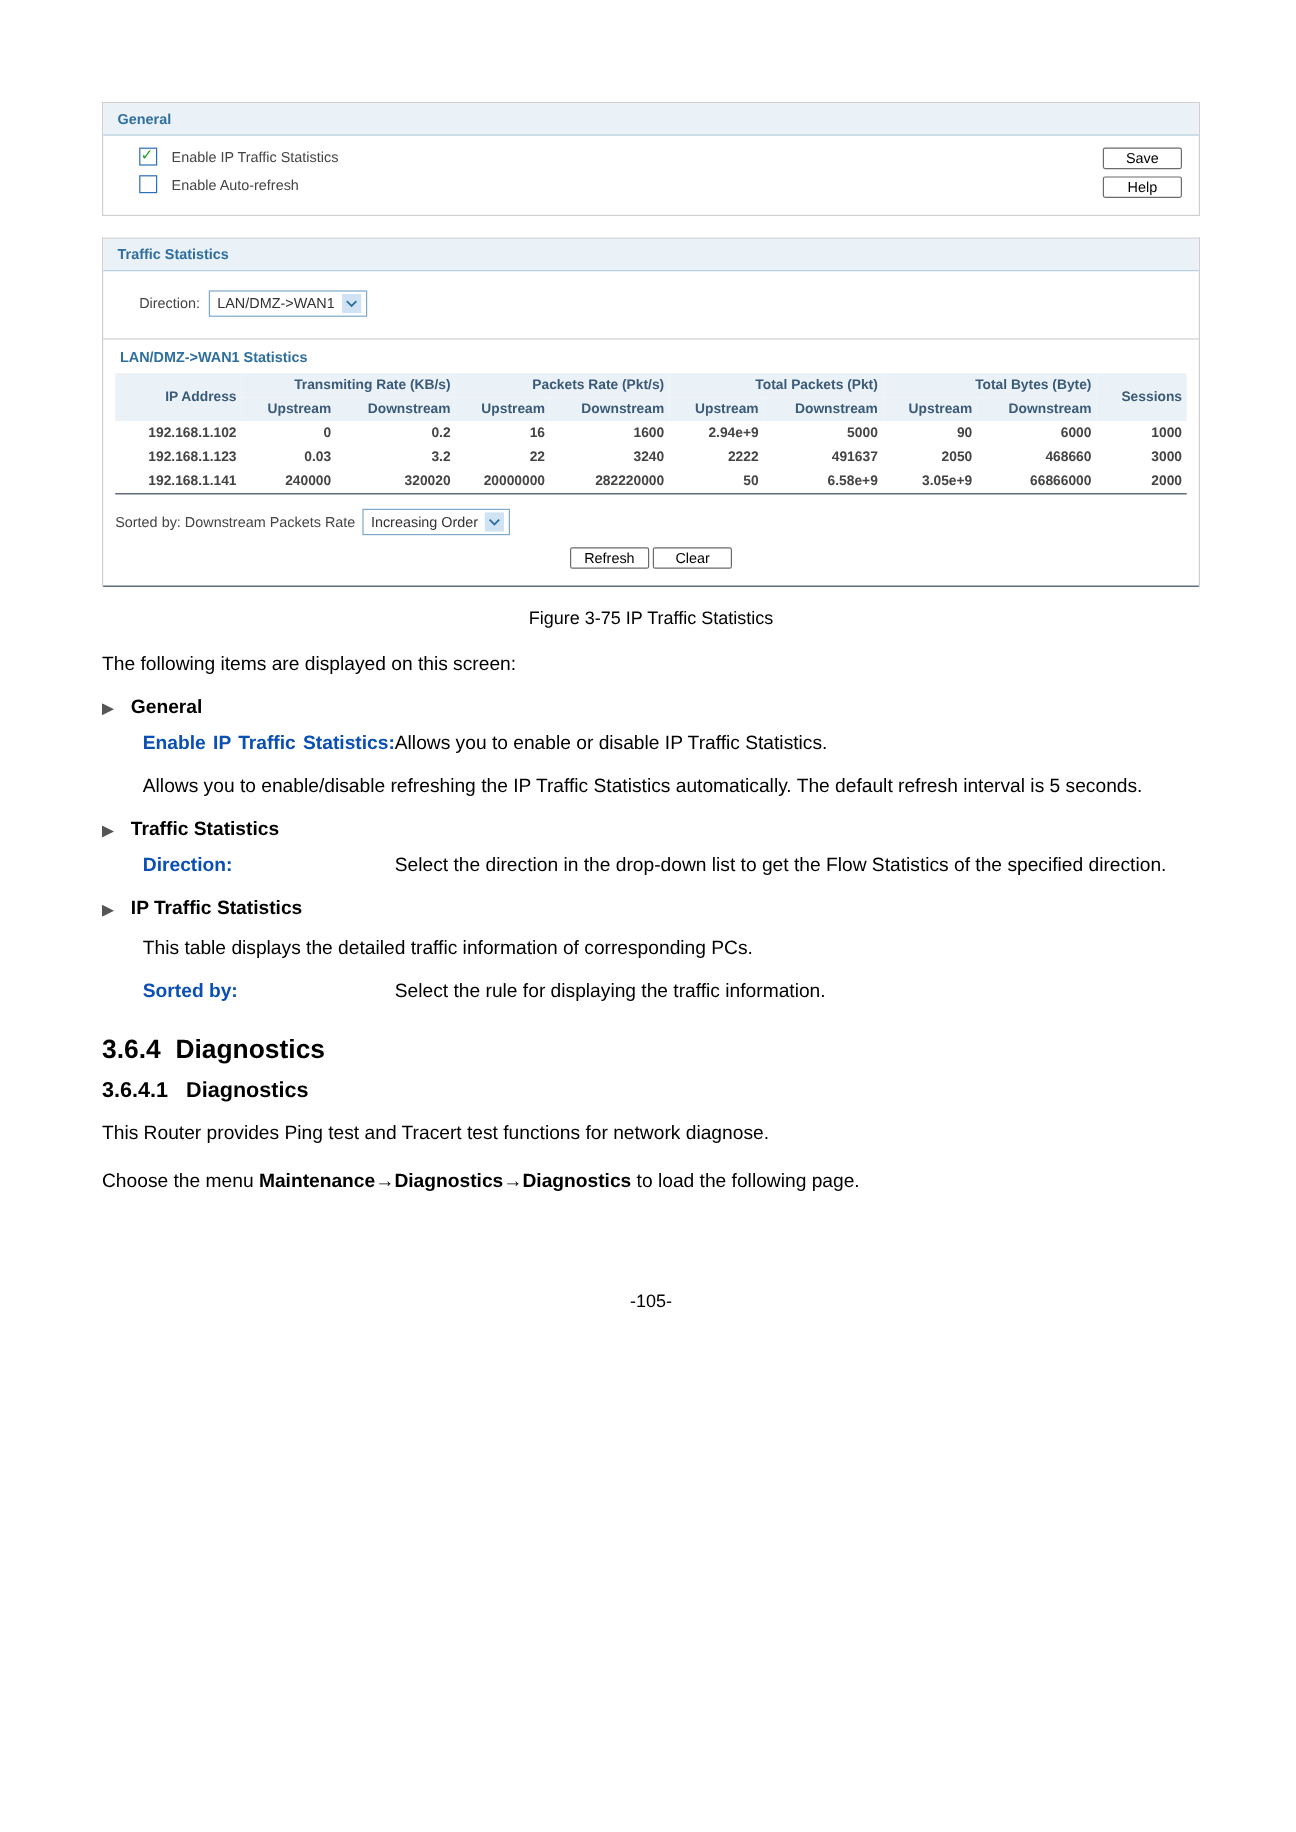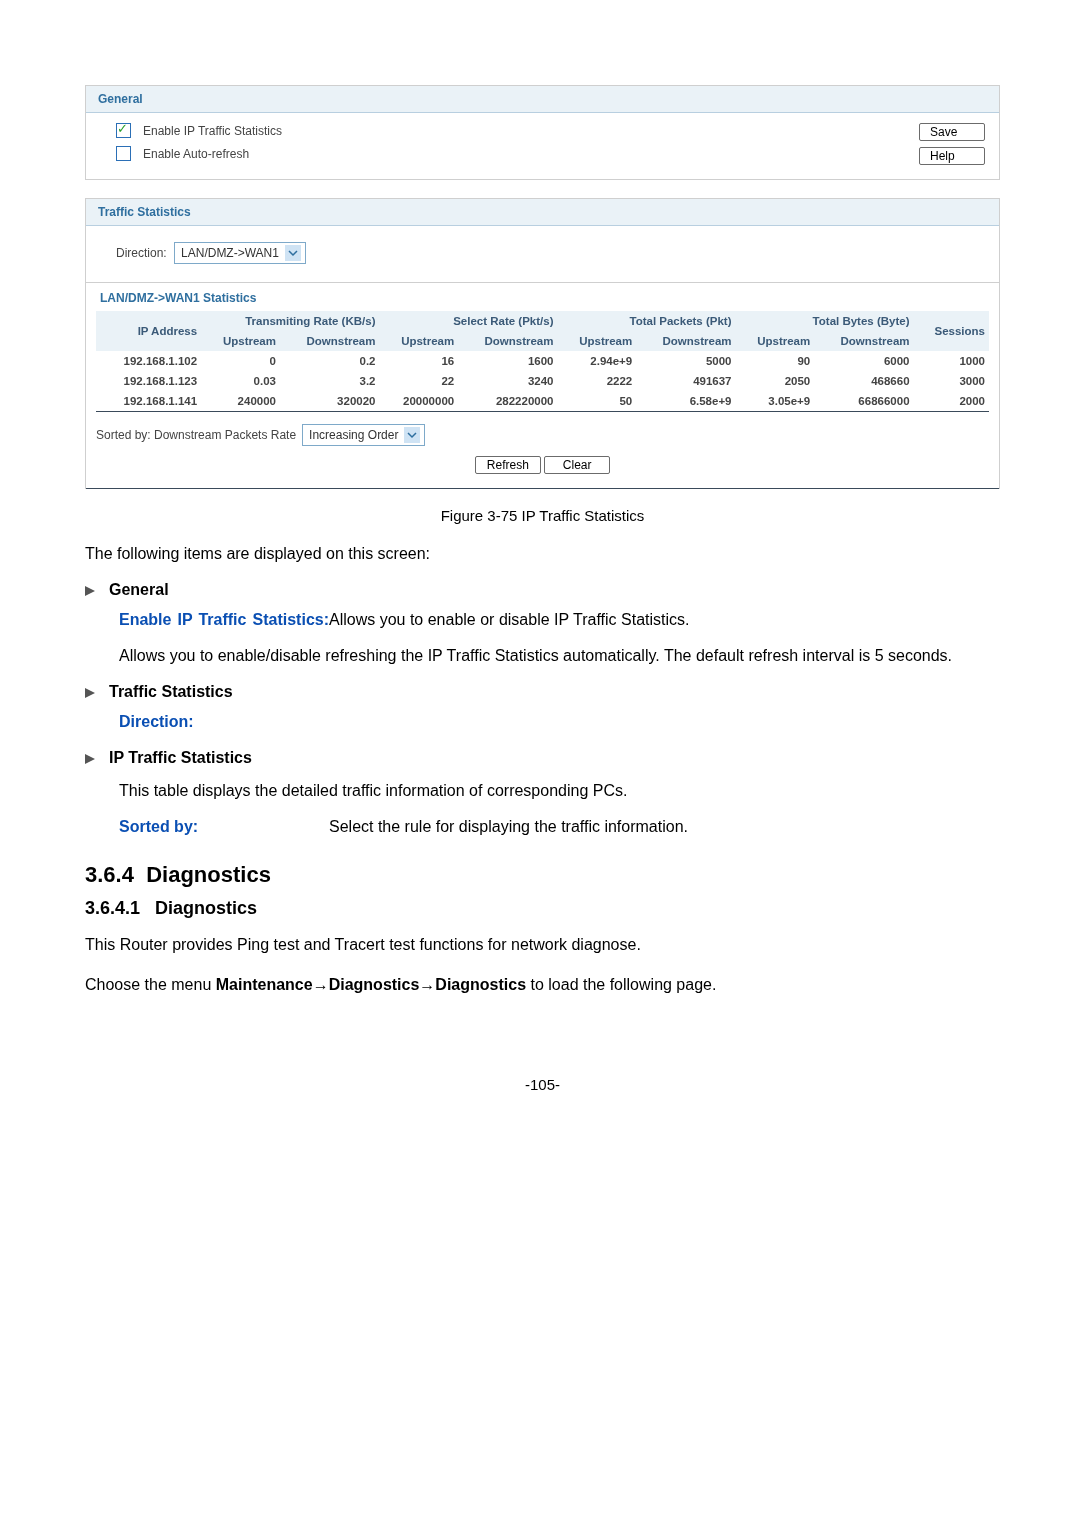--- a/index.html
+++ b/index.html
@@ -63,20 +63,21 @@
   }
   .btn {
     display: inline-block;
     border: 1px solid #6b6b6b;
     padding: 1px 10px;
     font-size: 12px;
     font-family: Tahoma, sans-serif;
     background: #fff;
     color: #000;
     min-width: 44px;
+    text-align: center;
     border-radius: 2px;
   }
   .btn-stack {
     position: absolute;
     right: 14px;
     top: 10px;
   }
   .btn-stack .btn { display:block; margin-bottom:6px;}
   .sel {
     display: inline-flex;
@@ -214,21 +215,21 @@
       </span>
     </div>
 
     <div class="stats-body" style="border-top:1px solid #cfcfcf;">
       <div class="stats-subtitle">LAN/DMZ-&gt;WAN1 Statistics</div>
       <table class="stats">
         <thead>
           <tr>
             <th rowspan="2">IP Address</th>
             <th colspan="2">Transmiting Rate (KB/s)</th>
-            <th colspan="2">Select Rate (Pkt/s)</th>
+            <th colspan="2">Packets Rate (Pkt/s)</th>
             <th colspan="2">Total Packets (Pkt)</th>
             <th colspan="2">Total Bytes (Byte)</th>
             <th rowspan="2">Sessions</th>
           </tr>
           <tr>
             <th>Upstream</th>
             <th>Downstream</th>
             <th>Upstream</th>
             <th>Downstream</th>
             <th>Upstream</th>
@@ -323,20 +324,21 @@
       <span class="arrow">
         <svg viewBox="0 0 10 10">
             <path d="M0 0 L10 5 L0 10 Z" fill="#555"></path>
           </svg>
       </span>
       <span class="bold">Traffic Statistics</span>
     </div>
 
     <div class="desc-row">
       <span class="desc-label">Direction:</span>
+      <span class="desc-text">Select the direction in the drop-down list to get the Flow Statistics of the specified direction.</span>
     </div>
 
     <div class="section-item">
       <span class="arrow">
         <svg viewBox="0 0 10 10">
             <path d="M0 0 L10 5 L0 10 Z" fill="#555"></path>
           </svg>
       </span>
       <span class="bold">IP Traffic Statistics</span>
     </div>

